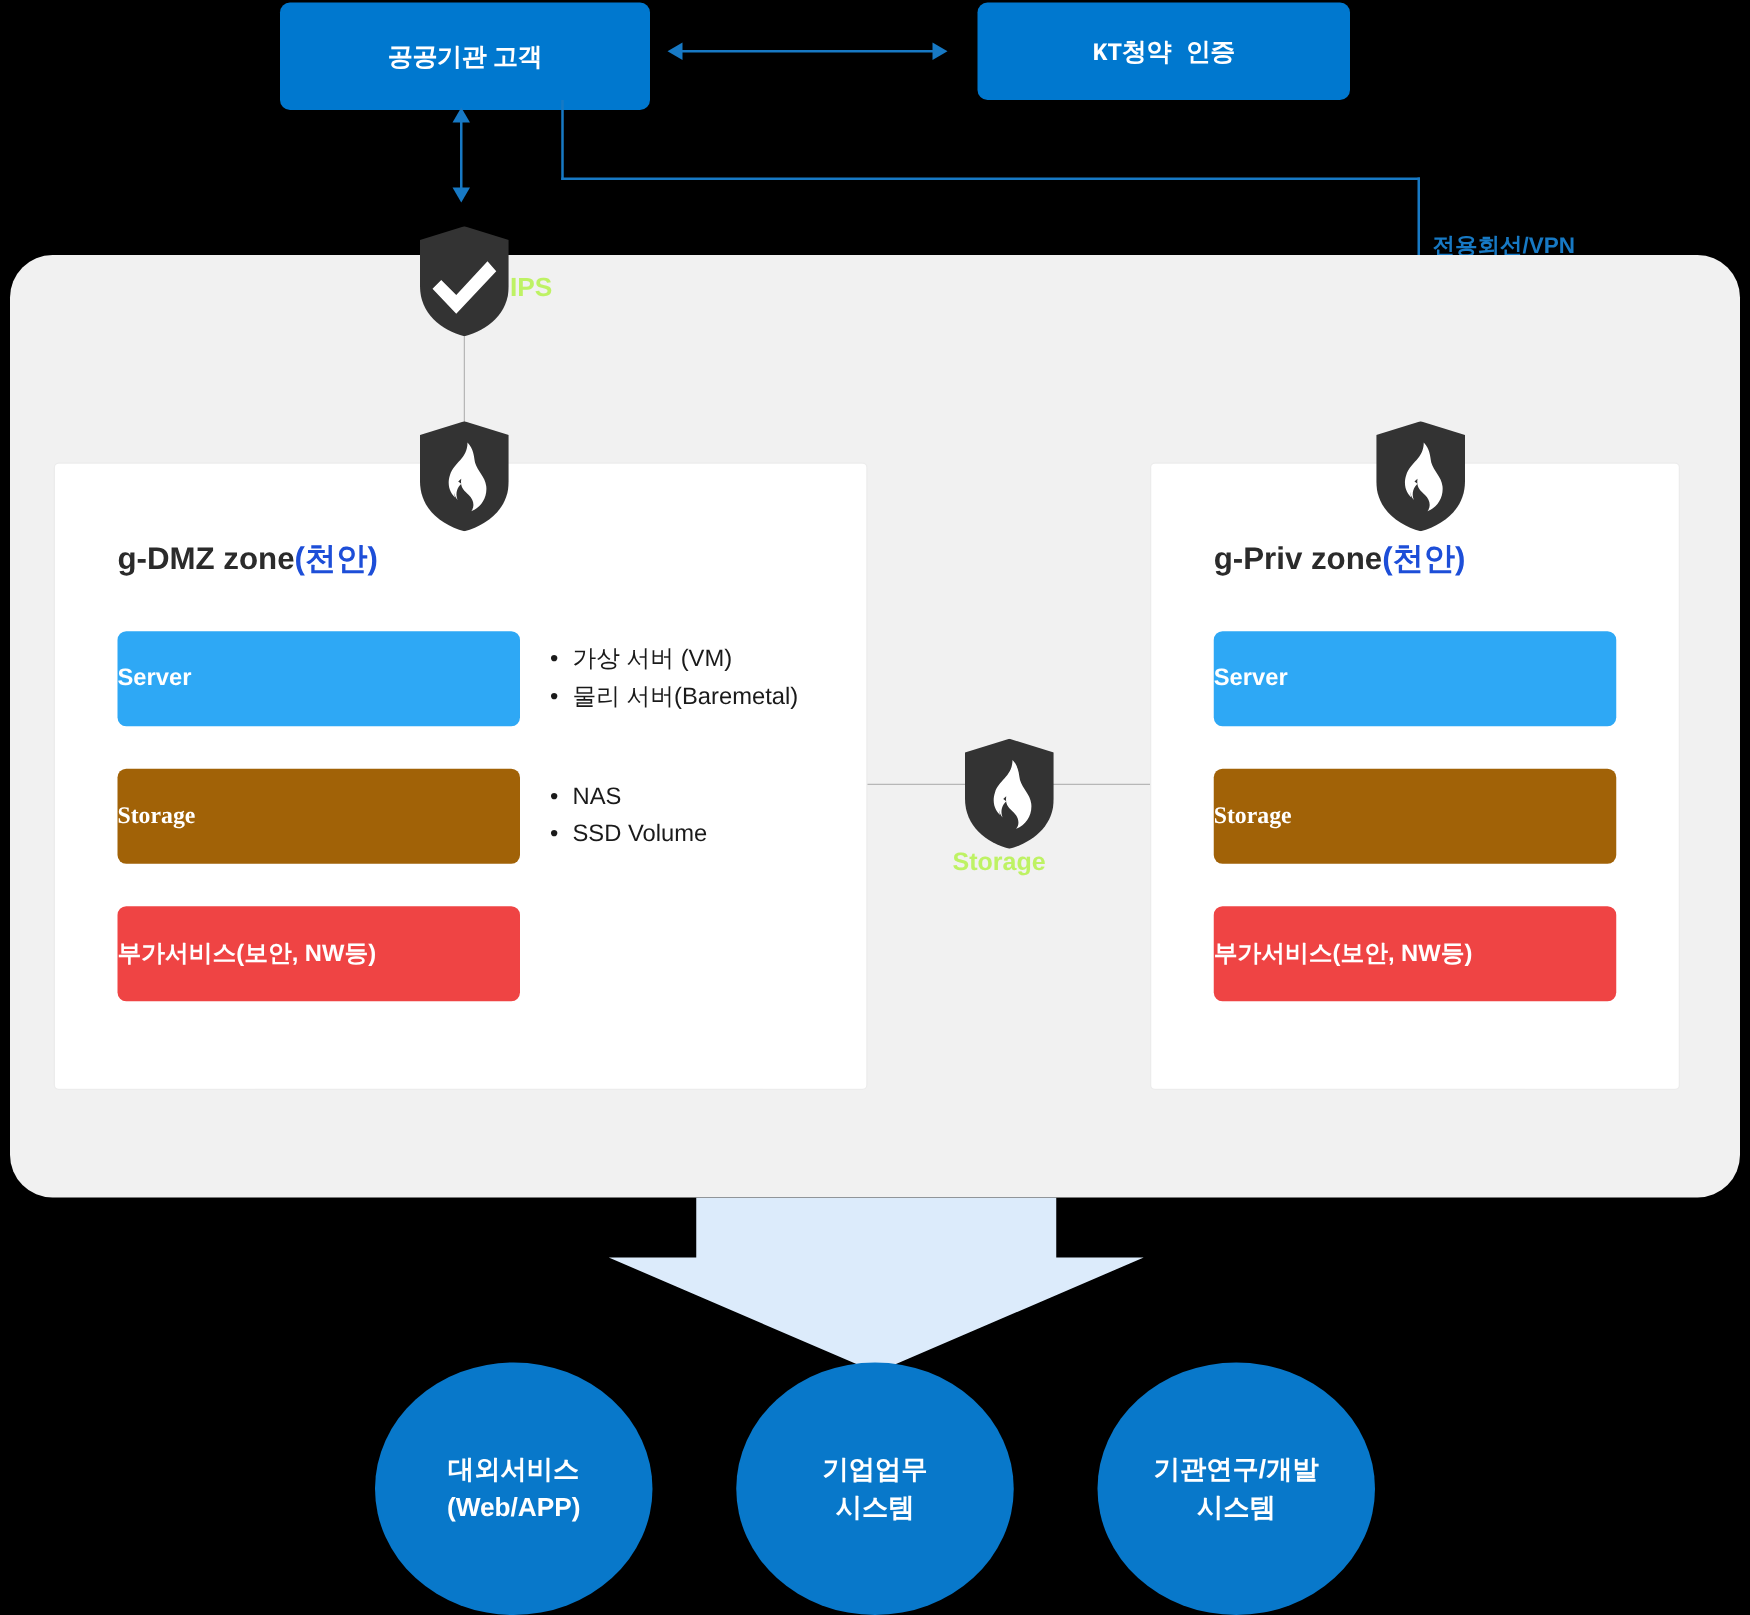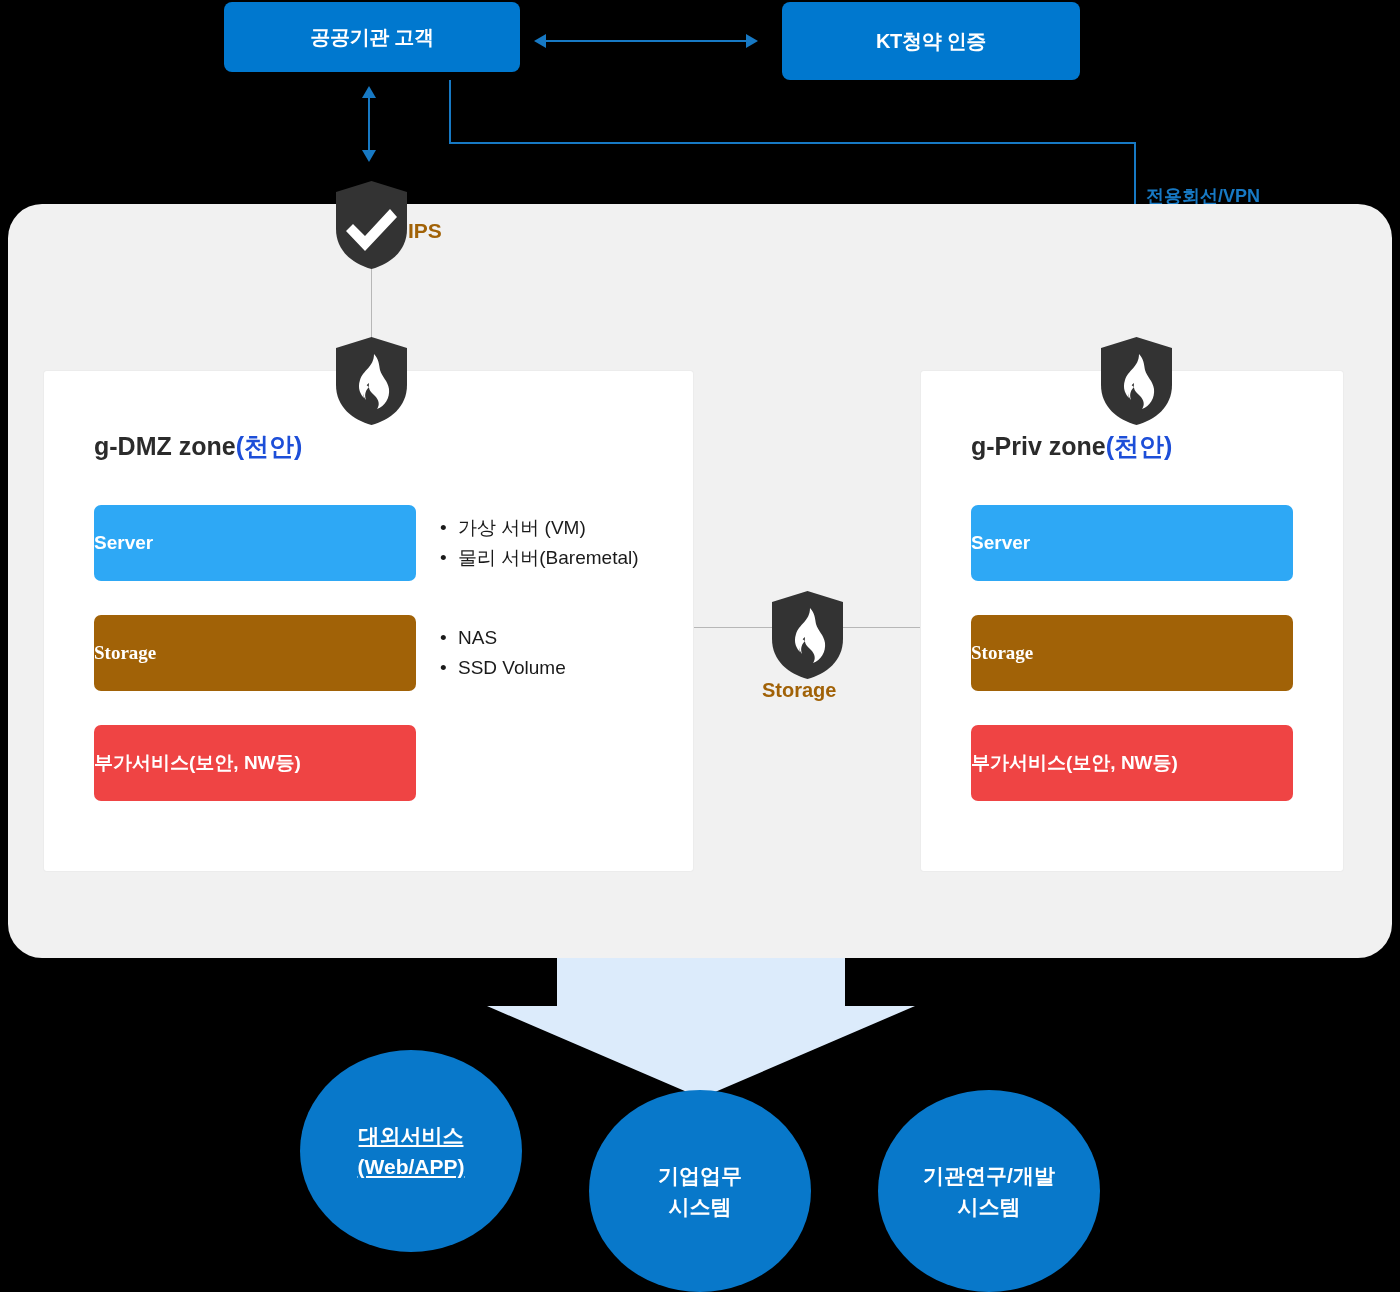--- a/index.html
+++ b/index.html
@@ -15,22 +15,22 @@
   .top-box {
     position: absolute;
     background: #0078CF;
     border-radius: 8px;
     color: #fff;
     font-weight: bold;
     font-size: 20px;
     display: flex; align-items: center; justify-content: center;
     letter-spacing: -0.3px;
   }
-  #box-customer { left: 224px; top: 2px; width: 296px; height: 70px; }
-  #box-kt       { left: 782px; top: 2px; width: 298px; height: 78px; }
+  #box-customer { left: 224px; top: 2px; width: 296px; height: 86px; }
+  #box-kt       { left: 782px; top: 2px; width: 298px; height: 78px; font-family: Liberation Mono, monospace; }
 
   
   .ln { position: absolute; background: #1779C4; }
 
   
   #h-arrow-line { left: 545px; top: 40px; width: 202px; height: 2px; }
   .arrow-h {
     position: absolute; width: 0; height: 0;
     border-top: 7px solid transparent; border-bottom: 7px solid transparent;
   }
@@ -116,21 +116,21 @@
   #bul-extra   { top: 346px; }
 
   
   .shield { position: absolute; }
   #shield-ips      { left: 336px;  top: 181px; }
   #shield-dmz-fw   { left: 336px;  top: 337px; }
   #shield-priv-fw  { left: 1101px; top: 337px; }
   #shield-center   { left: 772px;  top: 591px; }
 
   .shield-label {
-    position: absolute; font-weight: bold; color: #a16207; white-space: nowrap;
+    position: absolute; font-weight: bold; color: #bef264; white-space: nowrap;
   }
   #label-ips { left: 408px; top: 219px; font-size: 21px; }
   #label-firewall { left: 762px; top: 679px; font-size: 20px; }
 
   
   .gln { position: absolute; background: #b7b7b7; }
   #gl-ips-to-fw   { left: 371px; top: 250px; width: 1px; height: 95px; }
   #gl-fw-to-card  { left: 371px; top: 405px; width: 1px; height: 40px; }
   #gl-priv-fw     { left: 1136px; top: 405px; width: 1px; height: 40px; }
   #gl-mid-left    { left: 693px; top: 627px; width: 82px; height: 1px; }
@@ -142,21 +142,21 @@
   }
   #down-arrow svg { display: block; }
 
   
   .circle {
     position: absolute; border-radius: 50%;
     background: #0878CA; color: #fff;
     display: flex; align-items: center; justify-content: center;
     text-align: center; font-weight: bold; font-size: 21px; line-height: 31px;
   }
-  #circle-1 { left: 300px; top: 1050px; width: 222px; height: 202px; text-decoration: underline; }
+  #circle-1 { left: 300px; top: 1090px; width: 222px; height: 202px; }
   #circle-2 { left: 589px; top: 1090px; width: 222px; height: 202px; }
   #circle-3 { left: 878px; top: 1090px; width: 222px; height: 202px; }
 </style>
 </head>
 <body>
 
 <div id="stage">
 
   <div class="top-box" id="box-customer">
     <span>공공기관 고객</span>

